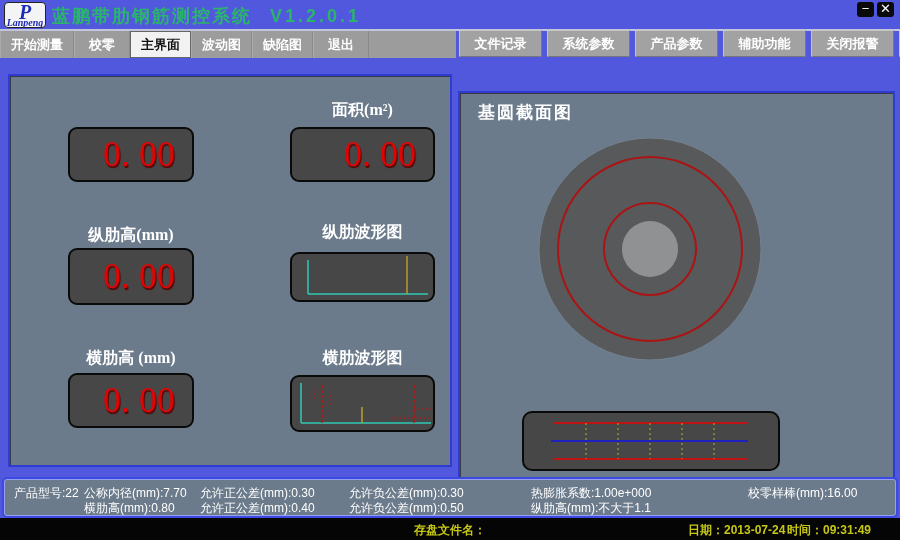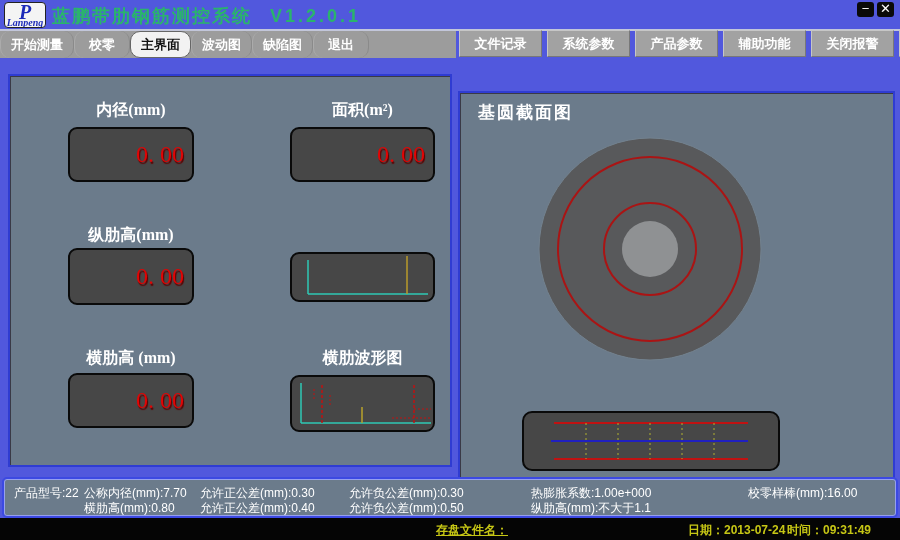--- a/index.html
+++ b/index.html
@@ -22,37 +22,37 @@
             color:#fff; font-size:13px; line-height:14px; text-align:center; cursor:pointer; }
   .winbtn.min { right:26px; }
   .winbtn.cls { right:6px; }
   .titlebar-sep { position:absolute; left:0; top:29px; width:900px; height:2px; background:#c2c6da; }
 
   
   .toolbar-left { position:absolute; left:0; top:31px; width:456px; height:27px; background:#9c9c9c;
             display:flex; align-items:center; }
   .tbtn { height:27px; padding:0 10px; min-width:56px; display:flex; align-items:center; justify-content:center;
             background:#9c9c9c; color:#fff; font-size:13px; font-weight:bold; cursor:pointer;
-            border-left:1px solid #ababab; border-right:1px solid #8a8a8a; white-space:nowrap;border-radius:10px; }
+            border-left:1px solid #ababab; border-right:1px solid #8a8a8a; white-space:nowrap; }
   .tbtn.active { background:#f2f2f2; color:#111; border:1px solid #666; }
   .toolbar-right { position:absolute; left:459px; top:30px; width:523px; height:27px; display:flex; gap:5px; }
   .rbtn { flex:1; height:27px; display:flex; align-items:center; justify-content:center;
             background:#a2a2a2; color:#fff; font-size:13px; font-weight:bold; cursor:pointer;
             border:1px solid; border-color:#c6c6c6 #787878 #787878 #c6c6c6; }
 
   
   .panel { position:absolute; background:#6b7b8b; border:2px solid #2f3cd2; box-shadow:inset 1px 1px 0 #3a3a46; }
   .panel-left  { left:8px;  top:74px; width:444px; height:393px; }
   .panel-right { left:458px; top:91px; width:437px; height:393px; }
 
   .gauge-label { position:absolute; color:#fff; font-weight:bold; font-size:16px; text-align:center;
             font-family:"Liberation Serif", serif; white-space:nowrap; }
   .lcd { position:absolute; background:#474747; border:2px solid #0a0a0a; border-radius:9px;
-            color:#e00505; font-family:"Liberation Serif", serif; font-size:24px;
-            text-align:right; padding-right:8px; text-shadow:1px 2px 1px #5e0000; overflow:hidden; }
+            color:#e00505; font-family:"Liberation Serif", serif; font-size:36px;
+            text-align:right; padding-right:17px; text-shadow:1px 2px 1px #5e0000; overflow:hidden; }
   .wavebox { position:absolute; background:#474747; border:2px solid #0a0a0a; border-radius:9px; }
   .wavebox svg { display:block; }
 
   
   .lab-nj { left:58px;  top:24px;  width:126px; }
   .lab-mj { left:280px; top:24px;  width:145px; }
   .lab-zl { left:58px;  top:149px; width:126px; }
   .lab-zw { left:280px; top:146px; width:145px; }
   .lab-hl { left:58px;  top:272px; width:126px; }
   .lab-hw { left:280px; top:272px; width:145px; }
@@ -76,21 +76,21 @@
   .statusbar { position:absolute; left:2px; top:477px; width:896px; height:41px; background:#6b7b8b;
             border:2px solid #3c49e2; border-radius:5px; box-shadow:inset 0 0 0 1px #96a0ee; }
   .stat { position:absolute; color:#ffffff; font-size:12px; white-space:nowrap; }
   .stat.r1 { top:6px; } .stat.r2 { top:21px; }
   .sx1 { left:10px; } .sx2 { left:80px; } .sx3 { left:196px; } .sx4 { left:345px; }
   .sx5 { left:527px; } .sx6 { left:744px; }
 
   
   .footer { position:absolute; left:0; top:518px; width:900px; height:22px; background:#050505; }
   .ftxt { position:absolute; top:4px; color:#c6c615; font-size:12px; font-weight:bold; white-space:nowrap; }
-  .f-file { left:436px;text-decoration:underline; } .f-date { left:688px; } .f-time { left:787px; }
+  .f-file { left:414px; } .f-date { left:688px; } .f-time { left:787px; }
 </style>
 </head>
 <body>
 
 <div class="window">
 
   <div class="titlebar">
     <div class="logo">
       <span class="logo-p">P</span>
       <span class="logo-name">Lanpeng</span>
@@ -115,26 +115,26 @@
   <div class="toolbar-right">
     <div class="rbtn">文件记录</div>
     <div class="rbtn">系统参数</div>
     <div class="rbtn">产品参数</div>
     <div class="rbtn">辅助功能</div>
     <div class="rbtn">关闭报警</div>
     <div class="rbtn">帮助</div>
   </div>
 
   <div class="panel panel-left">
-    <div class="gauge-label lab-nj">内径(mm)</div>
     <div class="gauge-label lab-mj">面积(m²)</div>
     <div class="lcd lcd-nj">0. 00</div>
     <div class="lcd lcd-mj">0. 00</div>
 
     <div class="gauge-label lab-zl">纵肋高(mm)</div>
+    <div class="gauge-label lab-zw">纵肋波形图</div>
     <div class="lcd lcd-zl">0. 00</div>
     <div class="wavebox wav-z">
       <svg width="141" height="46" viewBox="0 0 141 46">
         <line x1="16" y1="6" x2="16" y2="40" stroke="#2ec8b4" stroke-width="1.5"></line>
         <line x1="16" y1="40" x2="136" y2="40" stroke="#2ec8b4" stroke-width="1.5"></line>
         <line x1="115" y1="2" x2="115" y2="40" stroke="#b89a2a" stroke-width="1.5"></line>
       </svg>
     </div>
 
     <div class="gauge-label lab-hl">横肋高 (mm)</div>

